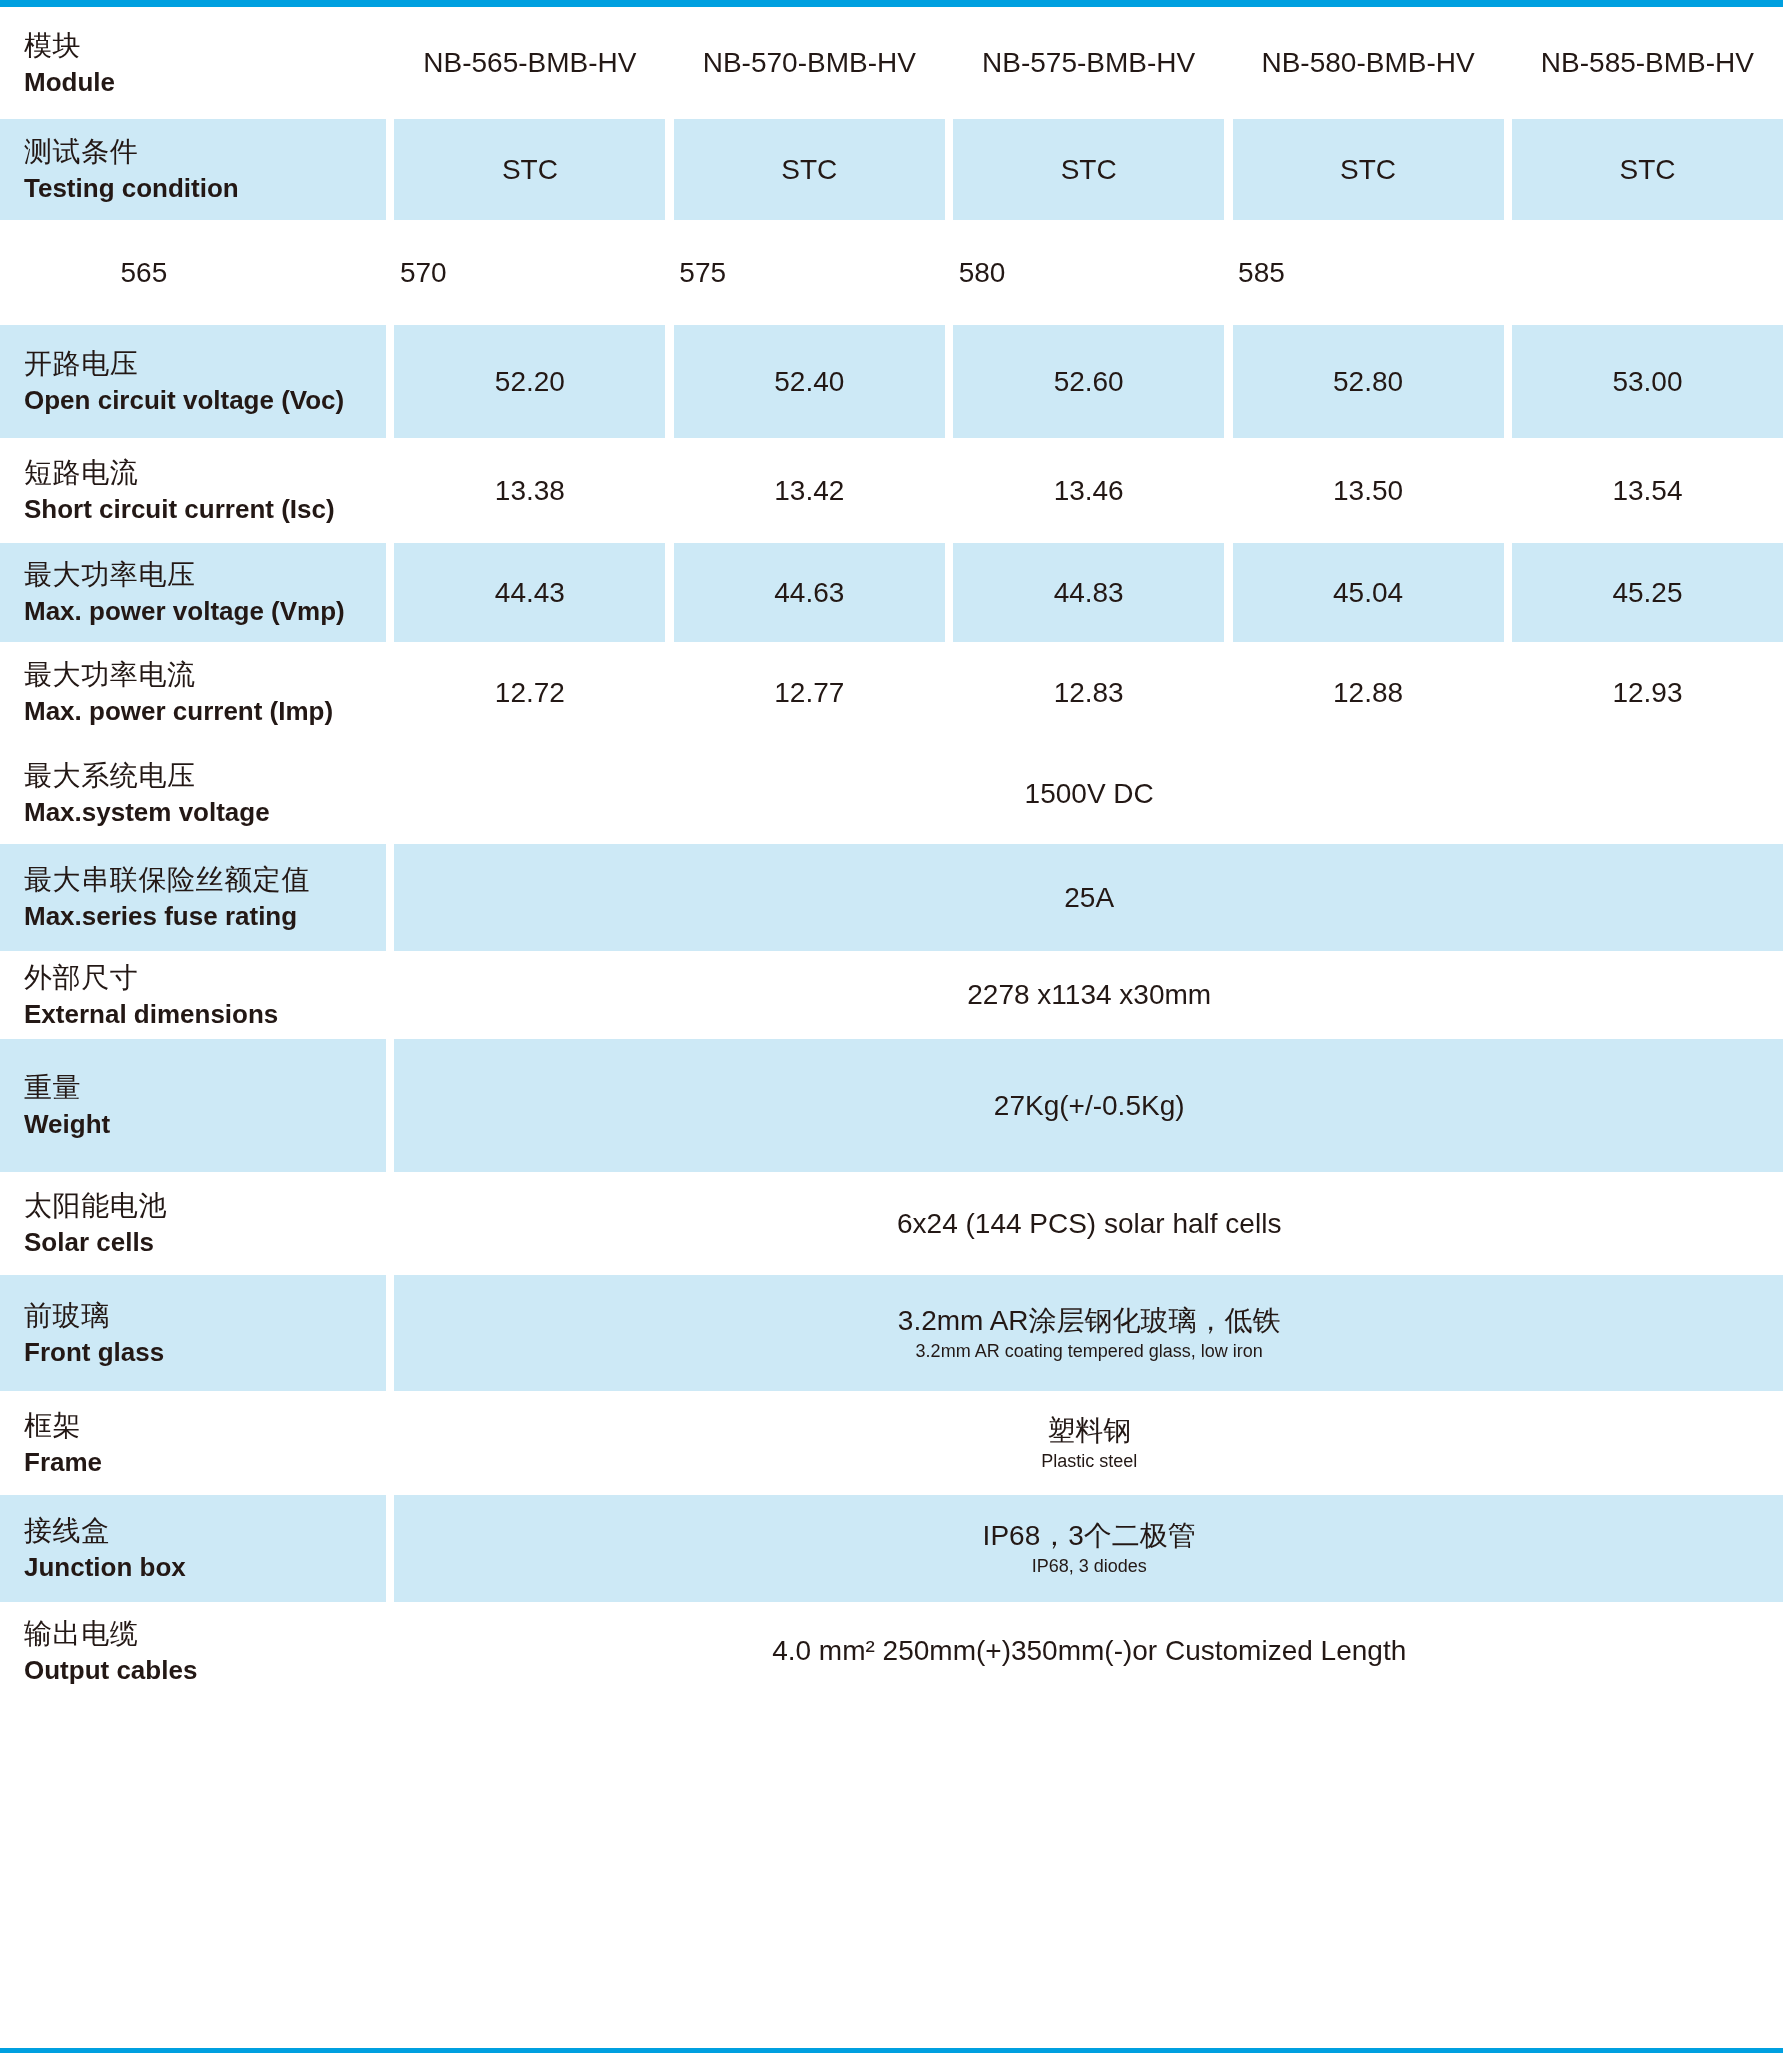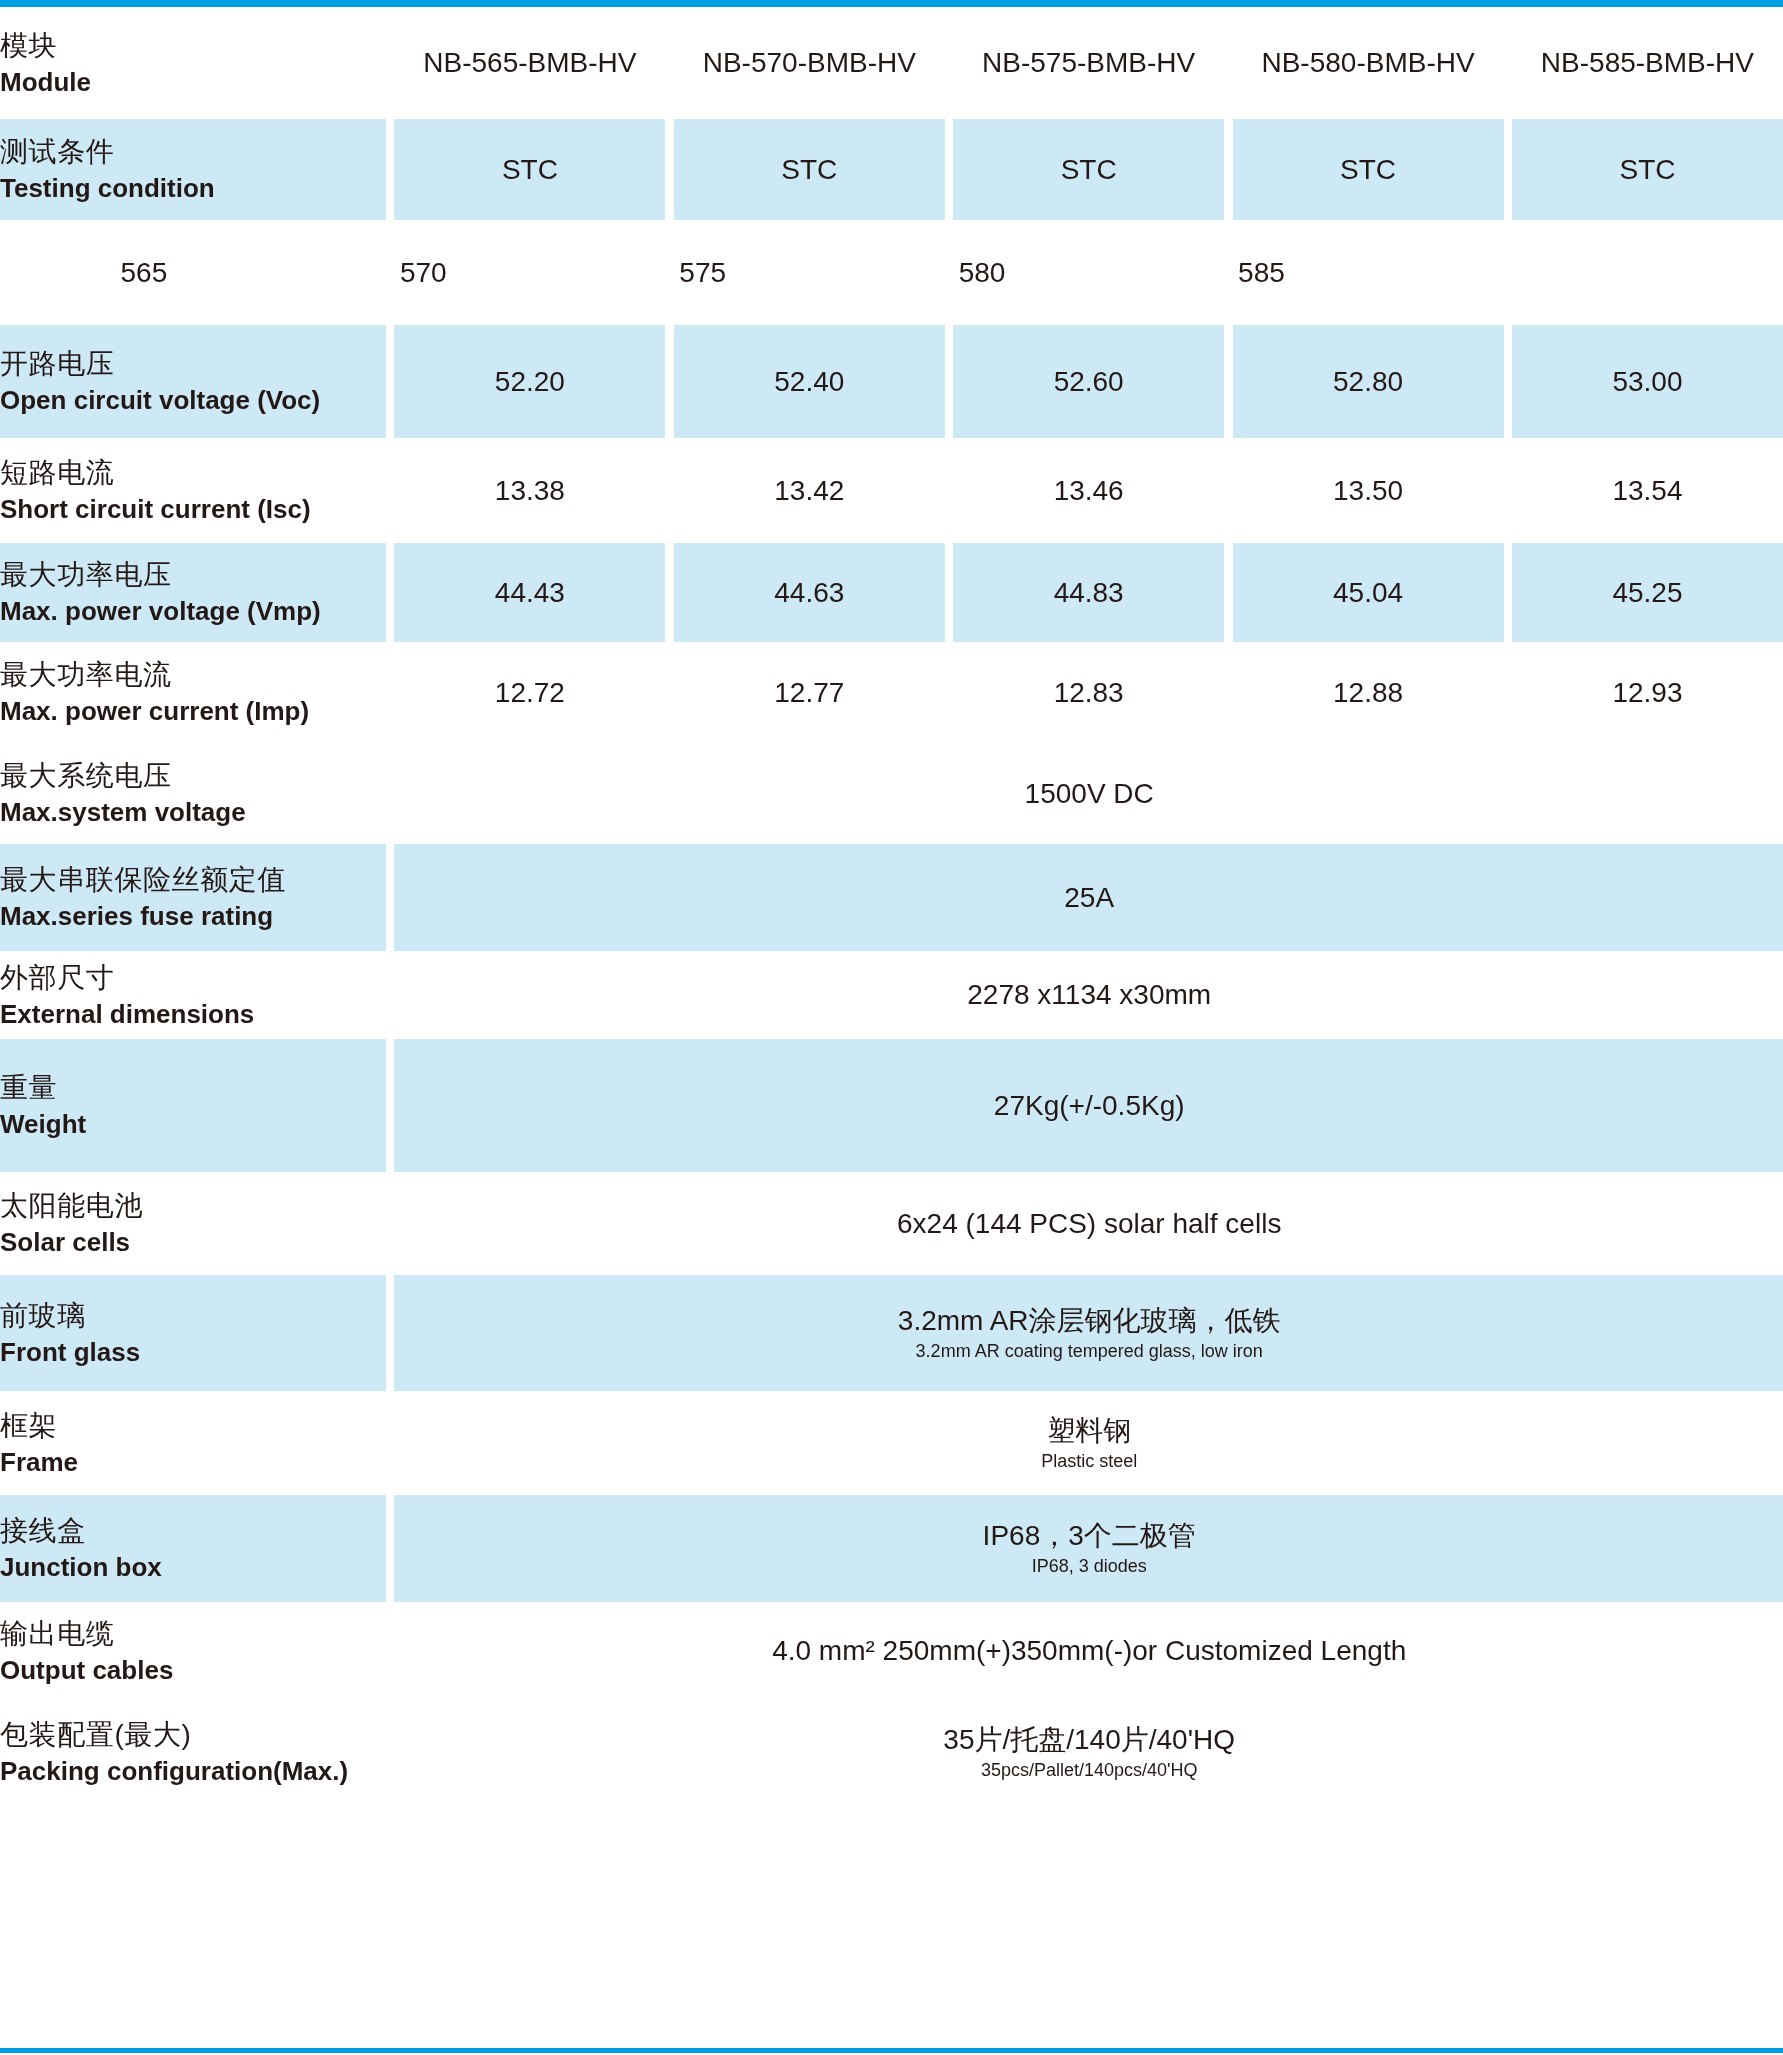--- a/index.html
+++ b/index.html
@@ -24,20 +24,21 @@
     width:100%;
     height:5.4px;
     background:#00a0e0;
   }
   .spec-table { width:1784px; }
   .row { display:flex; }
   .row.blue .cell { background:#cde9f6; }
   .cell { box-sizing:border-box; }
   .cell.label {
     width:386px;
+    padding-left:24px;
     display:flex;
     flex-direction:column;
     justify-content:center;
   }
   .cell.label .zh {
     font-size:28px;
     line-height:1.32;
     letter-spacing:0.6px;
   }
   .cell.label .en {
@@ -230,28 +231,18 @@
 
     <div class="row white" style="height:98px">
       <div class="cell label">
         <div class="zh">输出电缆</div>
         <div class="en">Output cables</div>
       </div>
       <div class="cell merged">4.0 mm² 250mm(+)350mm(-)or Customized Length</div>
     </div>
 
 
-    <div class="row white" style="height:104px">
-      <div class="cell label">
-        <div class="zh">包装配置(最大)</div>
-        <div class="en">Packing configuration(Max.)</div>
-      </div>
-      <div class="cell merged">
-        <div class="zh">35片/托盘/140片/40'HQ</div>
-        <div class="en">35pcs/Pallet/140pcs/40'HQ</div>
-      </div>
-    </div>
 
   </div>
 
   <div class="bottom-bar"></div>
 </div>
 
 
 </body></html>

